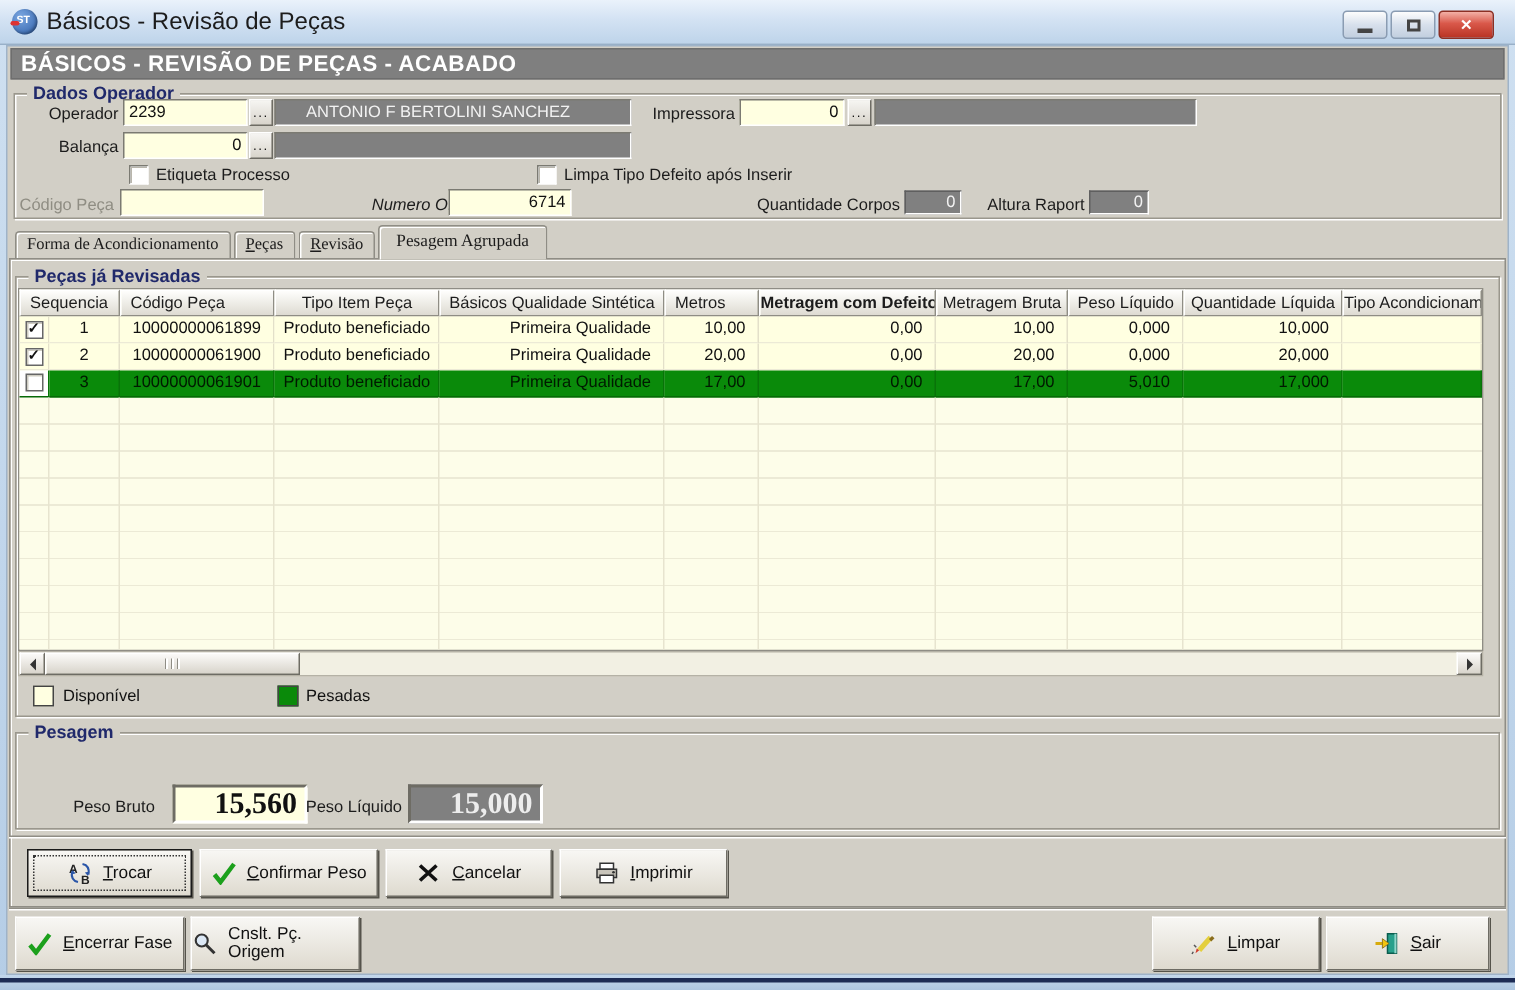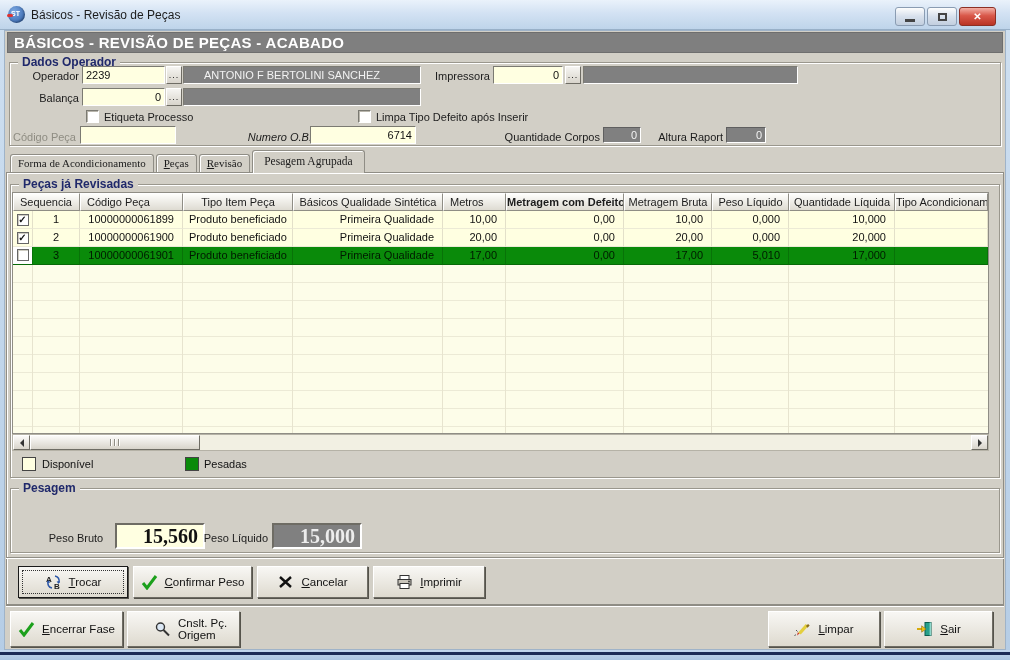--- a/index.html
+++ b/index.html
@@ -11,21 +11,21 @@
   .titlebar { position: absolute; left:0; top:0; width:1010px; height:30px;
     background: linear-gradient(#eaf2fb,#d3e2f3 45%,#bed4ea);
     border-bottom: 1px solid #98b0c8; display:flex; align-items:center; padding:0 8px; }
   .app-icon { width:17px; height:17px; border-radius:50%;
     background: radial-gradient(circle at 35% 30%, #7aa6e0, #2d5ea8);
     position:relative; margin-right:6px; box-shadow: inset -1px -1px 2px rgba(0,0,0,.35); }
   .app-icon::before { content:"ST"; position:absolute; left:3px; top:4px; color:#fff;
     font-size:7px; font-weight:bold; }
   .app-icon::after { content:""; position:absolute; left:-1px; top:8px; width:6px; height:3px;
     background:#d33; border-radius:2px; }
-  .title-text { font-size:12px; color:#1c1c1c; }
+  .title-text { font-size:16px; color:#1c1c1c; }
   .win-btns { position:absolute; right:14px; top:7px; display:flex; gap:2px; }
   .win-btn { width:30px; height:19px; border:1px solid #8a9cb2; border-radius:3px;
     background: linear-gradient(#fdfdfd,#d7e0ec 50%,#c2cfdf);
     display:flex; align-items:center; justify-content:center; font-size:10px; color:#333; }
   .win-btn .bar { width:10px; height:3px; background:#444; margin-top:7px; }
   .win-btn .sq { width:9px; height:8px; border:2px solid #444; }
   .win-btn.close { width:37px; border-color:#8c2f24;
     background: linear-gradient(#f3b0a6,#d9584a 45%,#b93425); color:#fff; font-weight:bold; }
 
   .client { position:absolute; left:4px; top:30px; width:1002px; height:620px;
@@ -201,21 +201,21 @@
   <span class="field grayro" style="left:183px; top:88px; width:238px;"></span>
 
   <span class="cb" style="left:86px; top:110px;"></span>
   <span class="lbl" style="left:104px; top:109px; width:160px;">Etiqueta Processo</span>
   <span class="cb" style="left:358px; top:110px;"></span>
   <span class="lbl" style="left:376px; top:109px; width:220px;">Limpa Tipo Defeito após Inserir</span>
 
   <span class="lbl disabled" style="left:13px; top:129px; width:66px;">Código Peça</span>
   <span class="field" style="left:80px; top:126px; width:96px;"></span>
   <span class="lbl r" style="left:240px; top:129px; width:72px;font-style:italic;">Numero O.B.</span>
-  <span class="field num" style="left:310px; top:126px; width:106px;">6714</span>
+  <span class="field num" style="left:299px; top:126px; width:82px;">6714</span>
   <span class="lbl r" style="left:495px; top:129px; width:105px;">Quantidade Corpos</span>
   <span class="graybox" style="left:603px; top:127px; width:38px;">0</span>
   <span class="lbl r" style="left:648px; top:129px; width:75px;">Altura Raport</span>
   <span class="graybox" style="left:726px; top:127px; width:40px;">0</span>
 
   <div class="tabstrip">
     <span class="tab"><span>Forma de Acondicionamento</span></span>
     <span class="tab"><span class="mnemonic">Peças</span></span>
     <span class="tab"><span class="mnemonic">Revisão</span></span>
     <span class="tab active"><span>Pesagem Agrupada</span></span>
@@ -364,21 +364,21 @@
 
   <div class="sep" style="top:605px;"></div>
 
   <div class="btn" style="left:10px; top:611px; width:113px; height:36px;">
     <svg class="icon16" viewBox="0 0 17 16">
       <path d="M2 9 l4 5 l9 -12" stroke="#1ca01c" stroke-width="3" fill="none"></path>
     </svg>
     <span class="mnemonic">Encerrar Fase</span>
   </div>
 
-  <div class="btn" style="left:127px; top:611px; width:113px; height:36px;padding-left:26px;">
+  <div class="btn" style="left:127px; top:611px; width:113px; height:36px;">
     <svg class="icon16" viewBox="0 0 17 16">
       <circle cx="6.5" cy="6" r="4" fill="#dce8f5" stroke="#333" stroke-width="1.4"></circle>
       <path d="M9.5 9 L15 14.5" stroke="#333" stroke-width="2"></path>
     </svg>
     <span>Cnslt. Pç. Origem</span>
   </div>
 
   <div class="btn" style="left:768px; top:611px; width:112px; height:36px;">
     <svg class="icon16" viewBox="0 0 17 16">
       <path d="M5.5 12.5 L13 4" stroke="#e4cf3e" stroke-width="3.4"></path>

